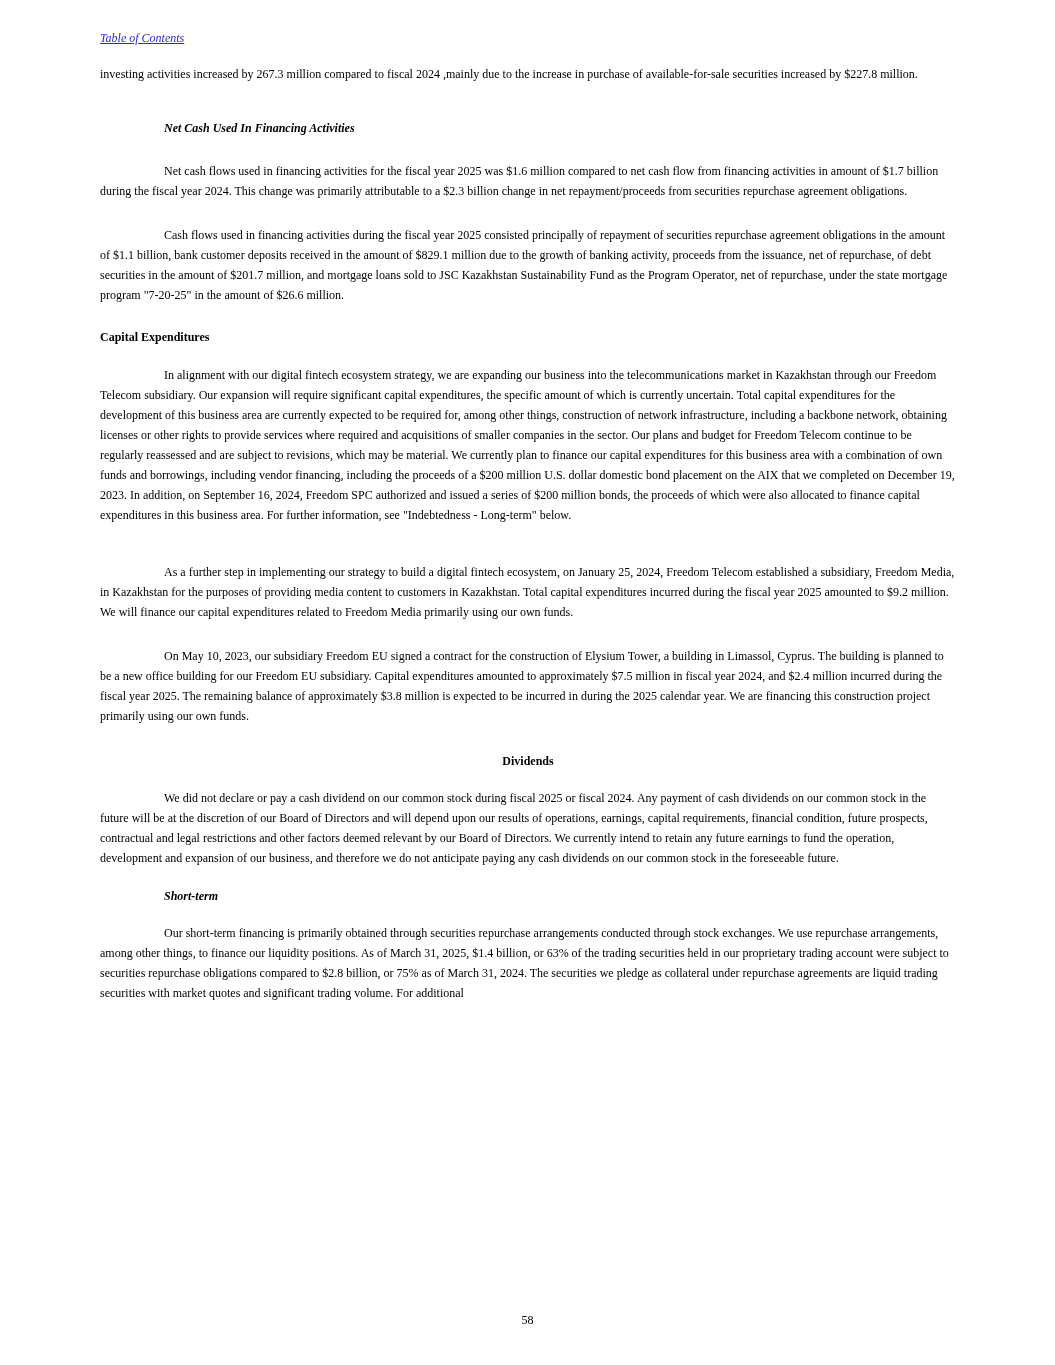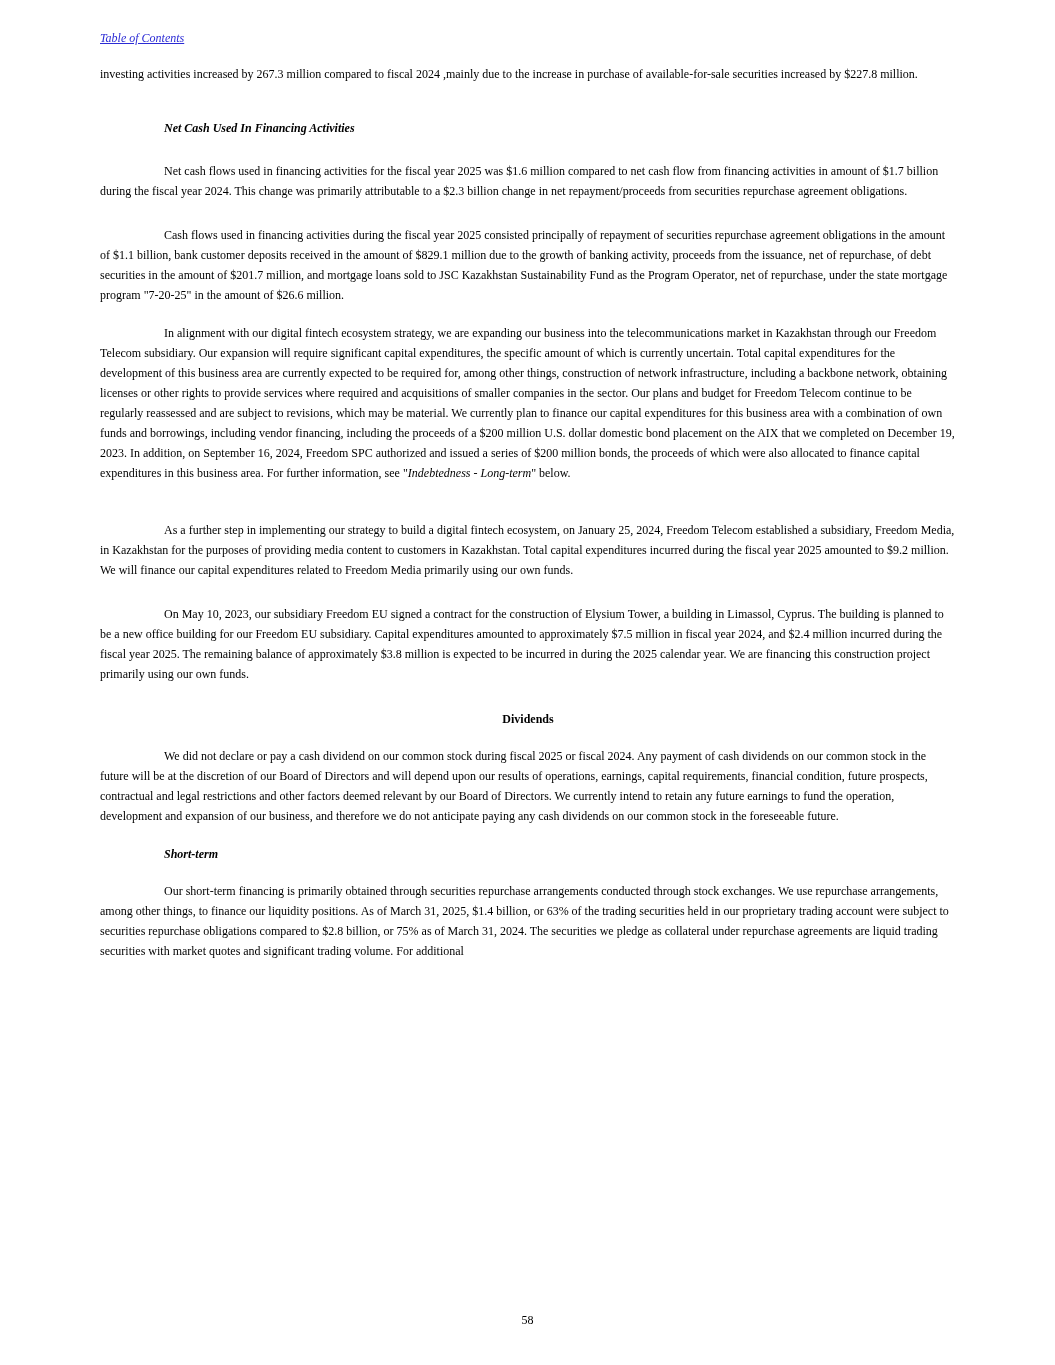--- a/index.html
+++ b/index.html
@@ -46,21 +46,20 @@
     font-weight: bold;
     margin: 22px 0 0 0;
   }
   .h-bold-italic {
     font-weight: bold;
     font-style: italic;
     margin: 22px 0 0 0;
     padding-left: 64px;
   }
   .italic-inline {
-    font-style: italic;
   }
   .extra-gap {
     margin-top: 34px;
   }
   .page-number {
     position: absolute;
     left: 0;
     top: 1310px;
     width: 100%;
     text-align: center;
@@ -75,20 +74,21 @@
     <a class="toc-link">Table of Contents</a>
 
     <p class="body-para no-indent" style="margin-top:8px;">investing activities increased by 267.3 million compared to fiscal 2024 ,mainly due to the increase in purchase of available-for-sale securities increased by $227.8 million.</p>
 
     <div class="h-bold-italic extra-gap">Net Cash Used In Financing Activities</div>
 
     <p class="body-para" style="margin-top:23px;">Net cash flows used in financing activities for the fiscal year 2025 was $1.6 million compared to net cash flow from financing activities in amount of $1.7 billion during the fiscal year 2024. This change was primarily attributable to a $2.3 billion change in net repayment/proceeds from securities repurchase agreement obligations.</p>
 
     <p class="body-para" style="margin-top:24px;">Cash flows used in financing activities during the fiscal year 2025 consisted principally of repayment of securities repurchase agreement obligations in the amount of $1.1 billion, bank customer deposits received in the amount of $829.1 million due to the growth of banking activity, proceeds from the issuance, net of repurchase, of debt securities in the amount of $201.7 million, and mortgage loans sold to JSC Kazakhstan Sustainability Fund as the Program Operator, net of repurchase, under the state mortgage program "7-20-25" in the amount of $26.6 million.</p>
 
+    <div class="h-bold">Capital Expenditures</div>
 
     <p class="body-para" style="margin-top:18px;"><span>In alignment with our digital fintech ecosystem strategy, we are expanding our business into the telecommunications market in Kazakhstan through our Freedom Telecom subsidiary. Our expansion will require significant capital expenditures, the specific amount of which is currently uncertain. Total capital expenditures for the development of this business area are currently expected to be required for, among other things, construction of network infrastructure, including a backbone network, obtaining licenses or other rights to provide services where required and acquisitions of smaller companies in the sector. Our plans and budget for Freedom Telecom continue to be regularly reassessed and are subject to revisions, which may be material. We currently plan to finance our capital expenditures for this business area with a combination of own funds and borrowings, including vendor financing, including the proceeds of a $200 million U.S. dollar domestic bond placement on the AIX that we completed on December 19, 2023. In addition, on September 16, 2024, Freedom SPC authorized and issued a series of $200 million bonds, the proceeds of which were also allocated to finance capital expenditures in this business area. For further information, see "</span><span class="italic-inline">Indebtedness - Long-term</span><span>" below.</span></p>
 
     <p class="body-para" style="margin-top:37px;">As a further step in implementing our strategy to build a digital fintech ecosystem, on January 25, 2024, Freedom Telecom established a subsidiary, Freedom Media, in Kazakhstan for the purposes of providing media content to customers in Kazakhstan. Total capital expenditures incurred during the fiscal year 2025 amounted to $9.2 million. We will finance our capital expenditures related to Freedom Media primarily using our own funds.</p>
 
     <p class="body-para" style="margin-top:24px;">On May 10, 2023, our subsidiary Freedom EU signed a contract for the construction of Elysium Tower, a building in Limassol, Cyprus. The building is planned to be a new office building for our Freedom EU subsidiary. Capital expenditures amounted to approximately $7.5 million in fiscal year 2024, and $2.4 million incurred during the fiscal year 2025. The remaining balance of approximately $3.8 million is expected to be incurred in during the 2025 calendar year. We are financing this construction project primarily using our own funds.</p>
 
     <div class="h-bold" style="margin-top:25px;text-align:center;">Dividends</div>
 
     <p class="body-para" style="margin-top:17px;">We did not declare or pay a cash dividend on our common stock during fiscal 2025 or fiscal 2024. Any payment of cash dividends on our common stock in the future will be at the discretion of our Board of Directors and will depend upon our results of operations, earnings, capital requirements, financial condition, future prospects, contractual and legal restrictions and other factors deemed relevant by our Board of Directors. We currently intend to retain any future earnings to fund the operation, development and expansion of our business, and therefore we do not anticipate paying any cash dividends on our common stock in the foreseeable future.</p>

